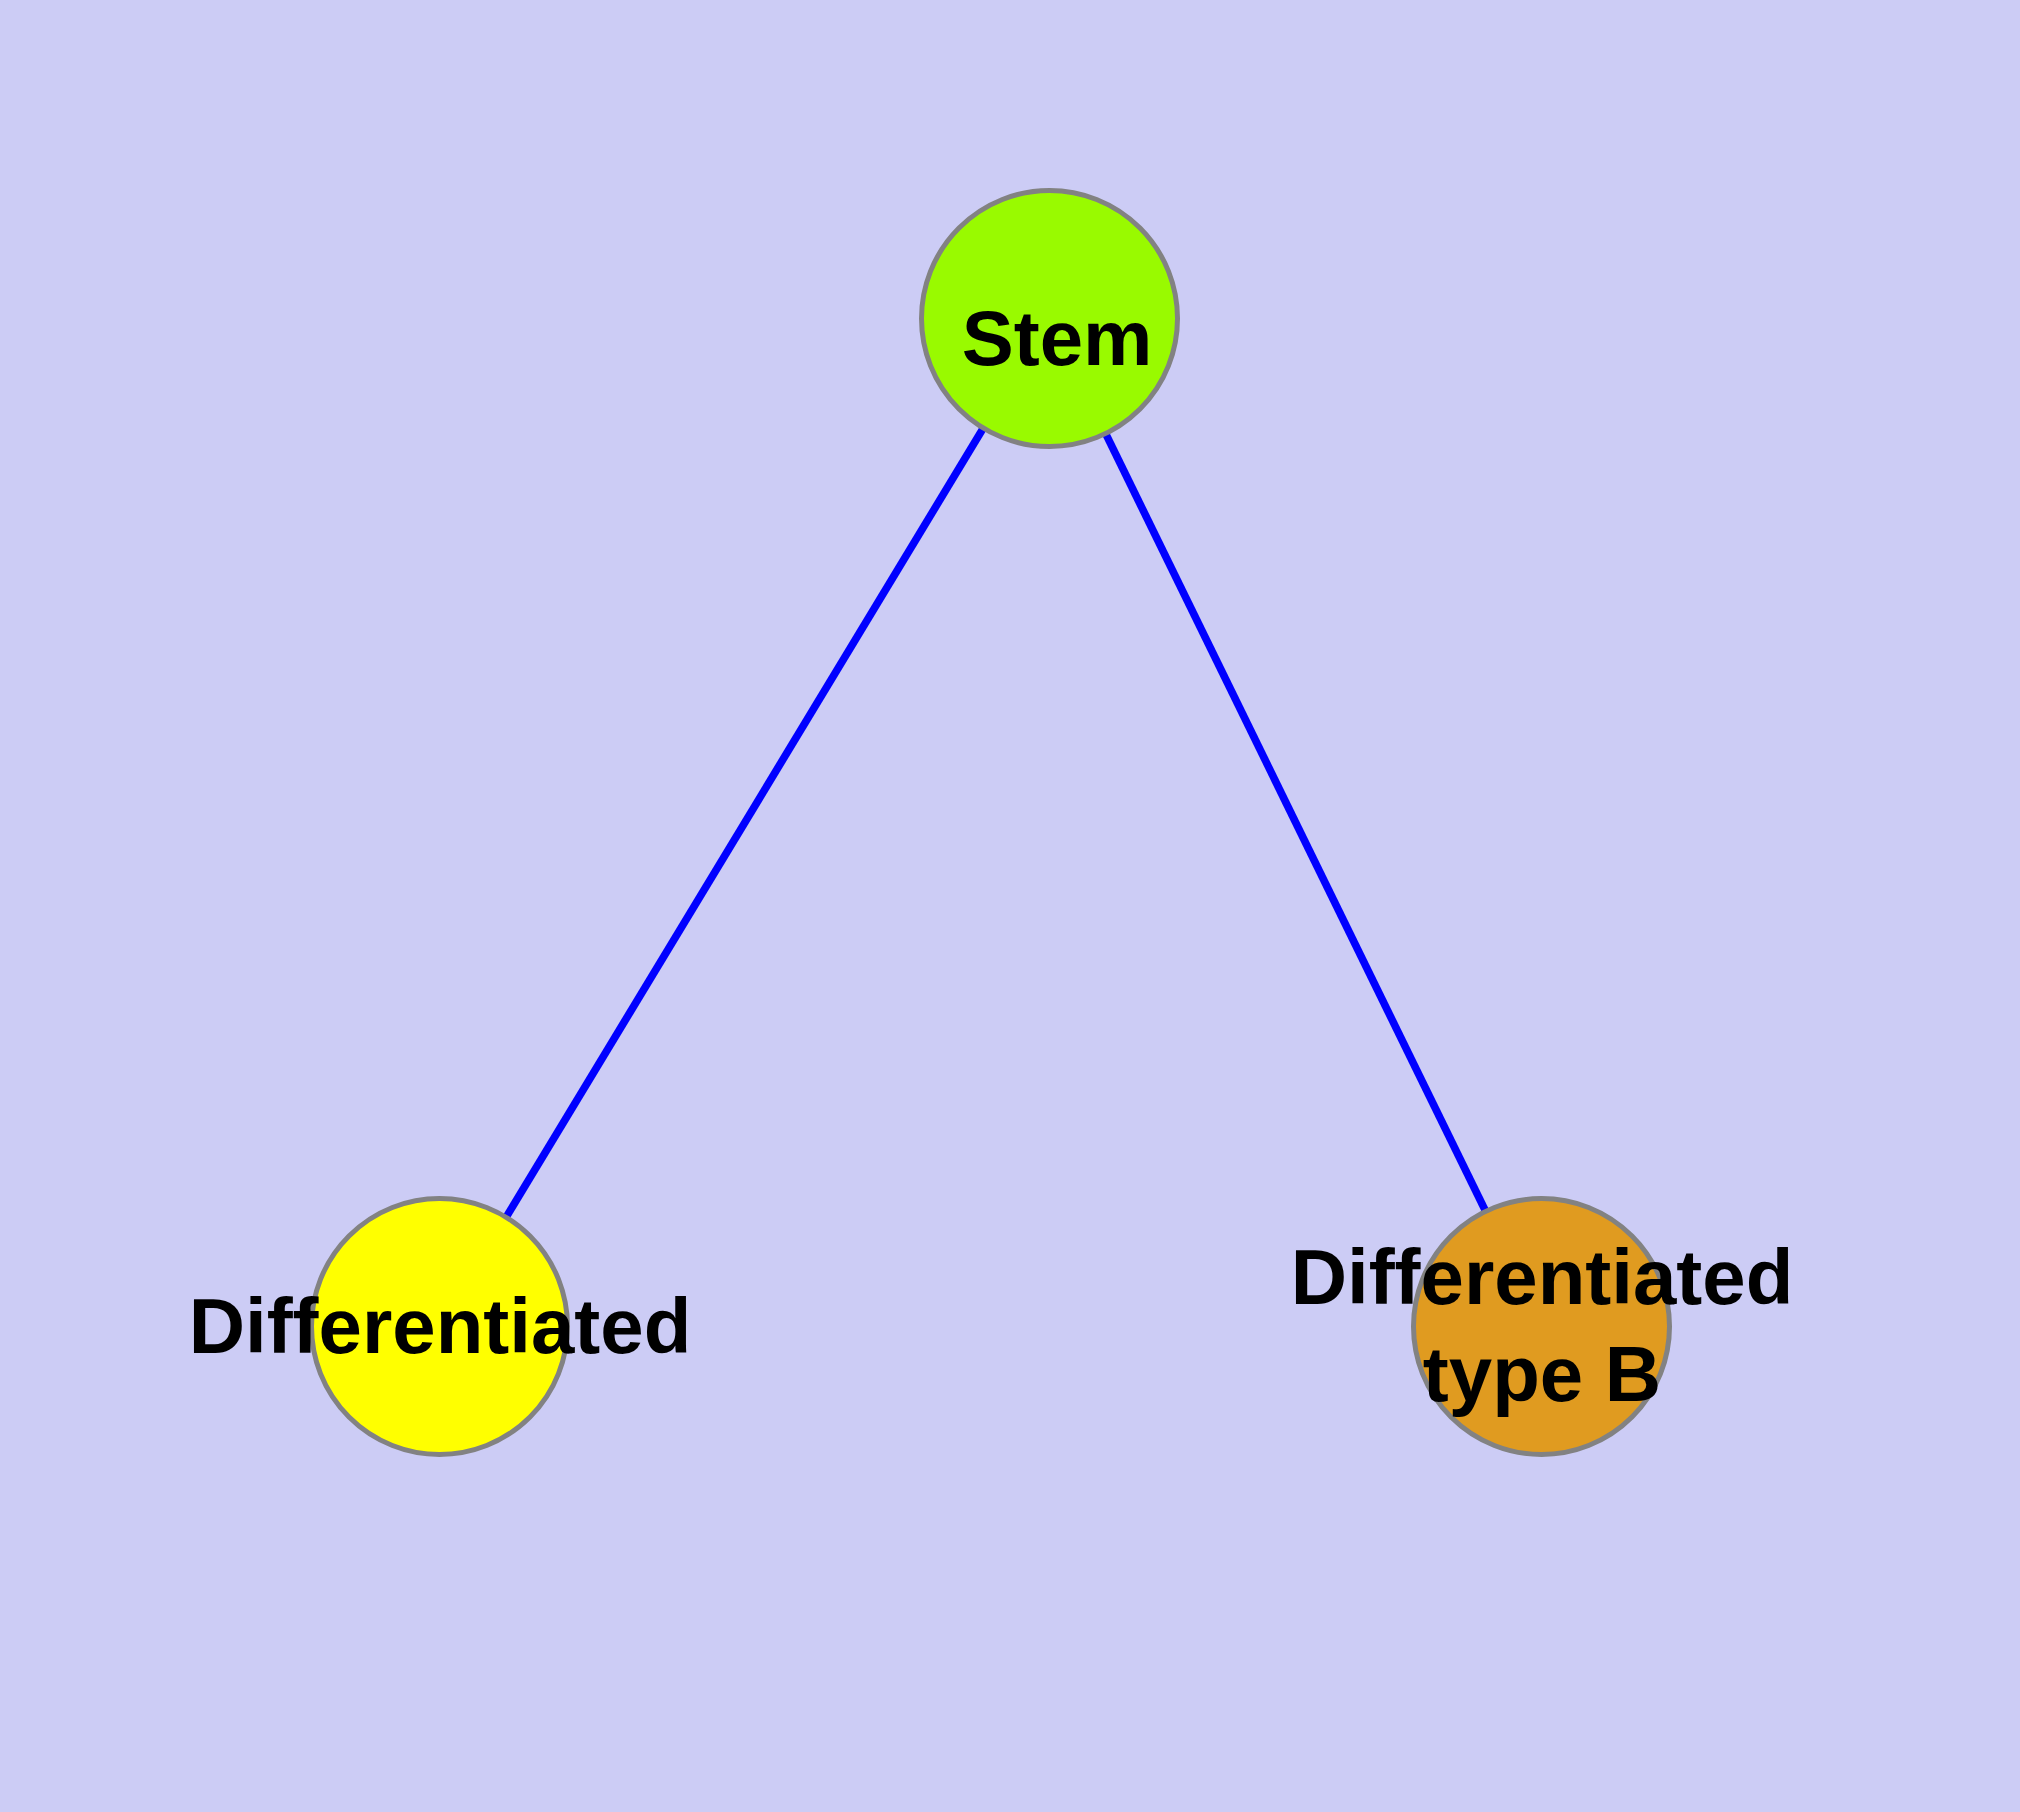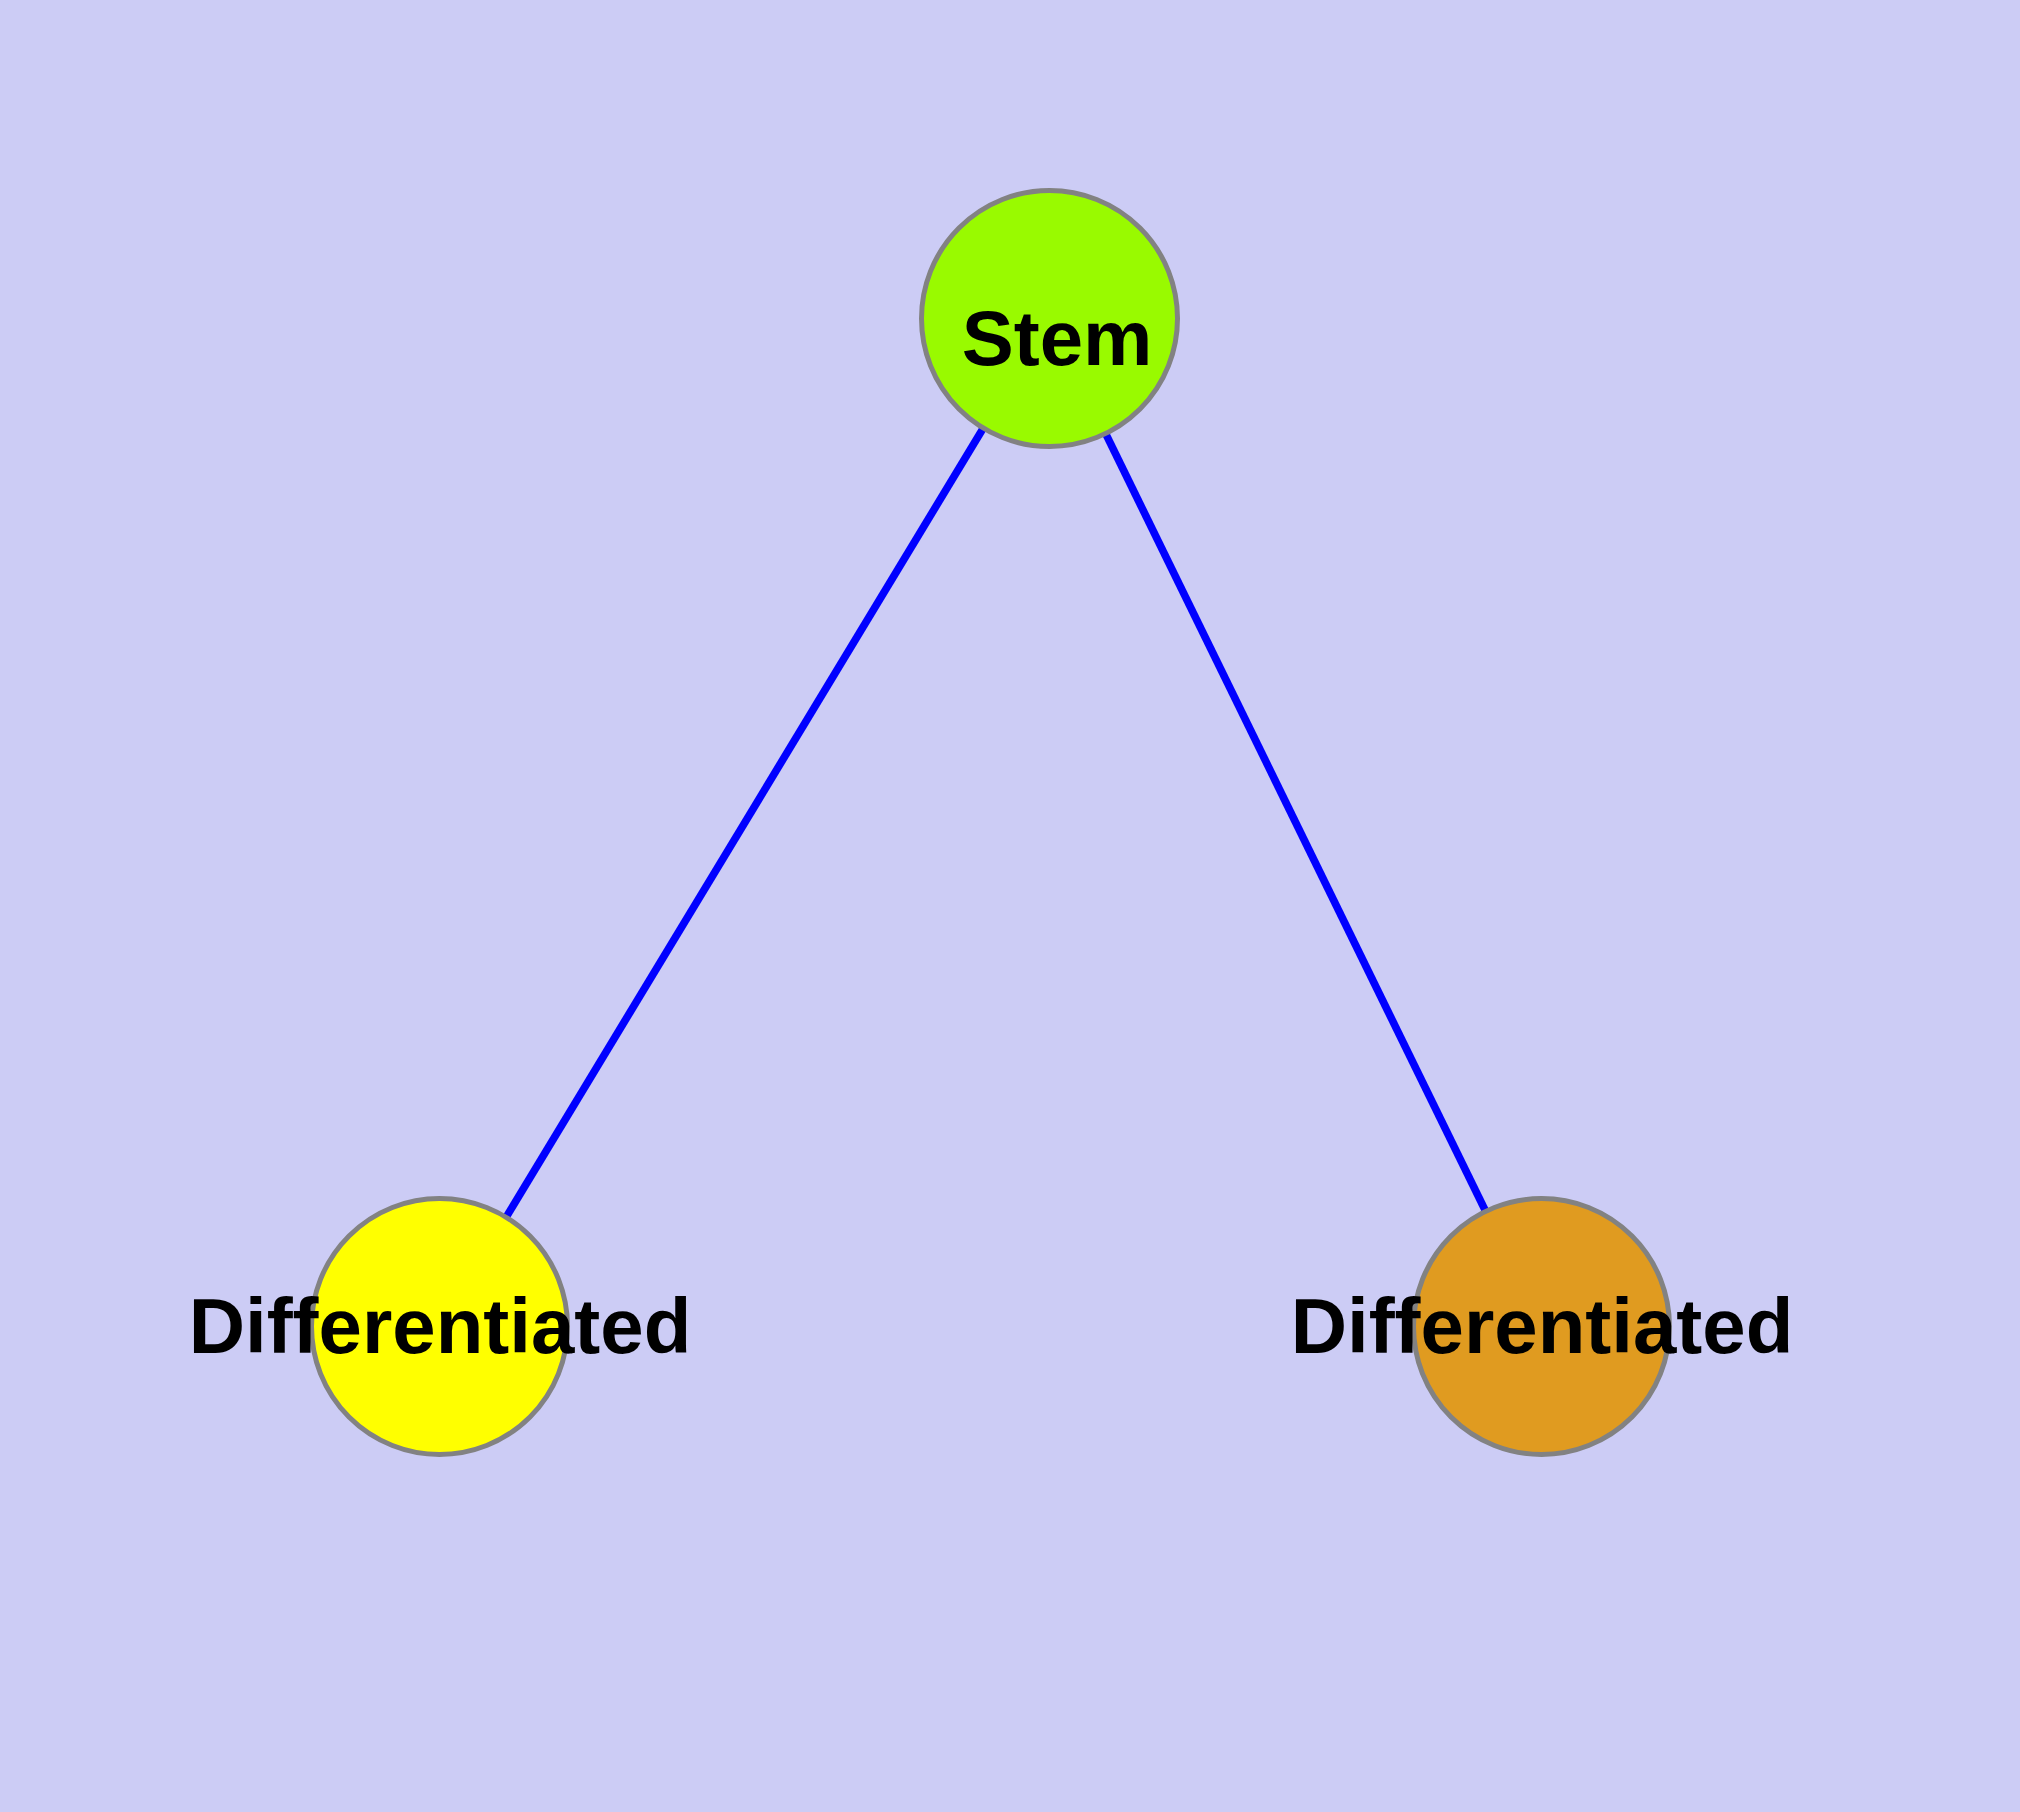--- a/index.html
+++ b/index.html
@@ -64,16 +64,17 @@
   <div class="node-label label-stem" style="color: rgb(0, 0, 0);">
     <div>Stem</div>
   </div>
 
   <div class="node-label label-type-a" style="color: rgb(0, 0, 0);">
     <div>Differentiated</div>
   </div>
 
   <div class="node-label label-type-b" style="color: rgb(0, 0, 0);">
     <div>Differentiated</div>
+    <div>type B</div>
   </div>
 
 </div>
 
 
 </body></html>

